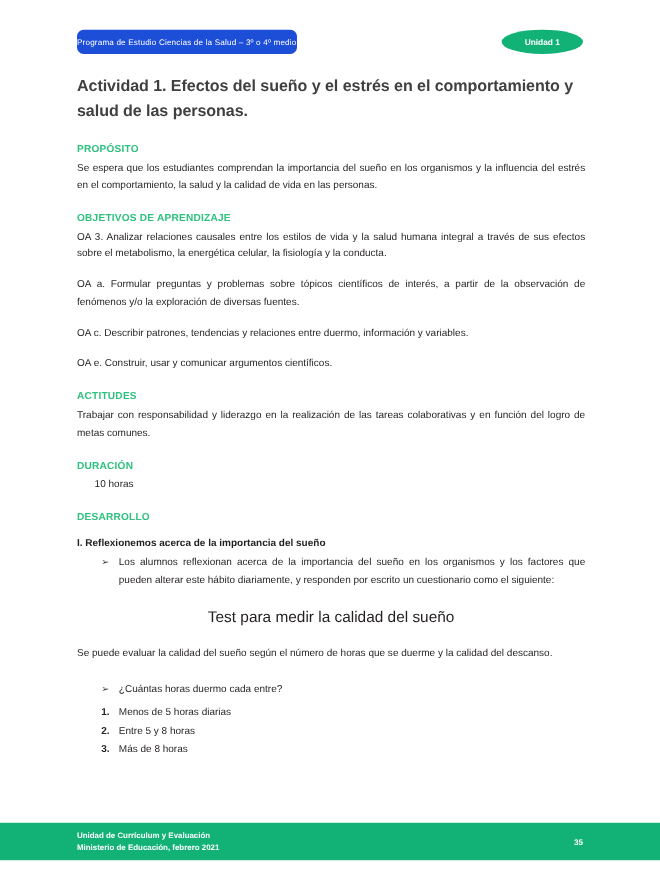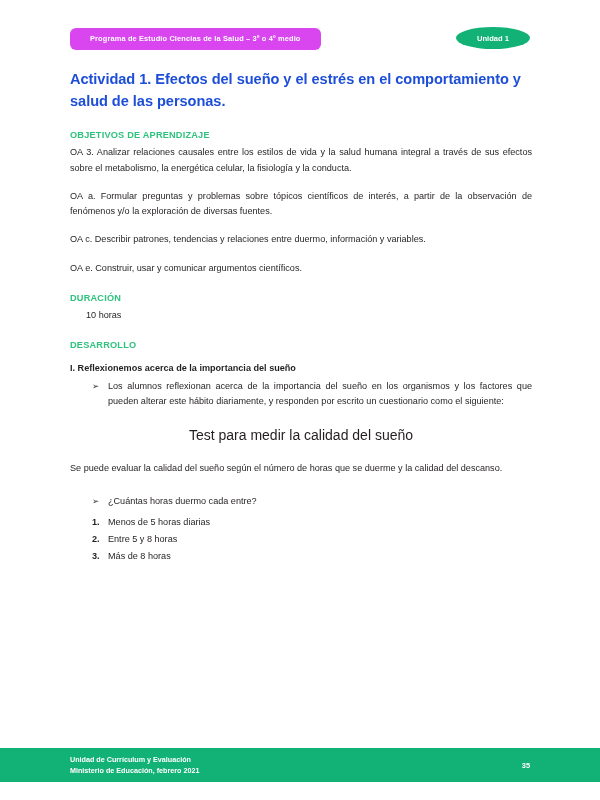--- a/index.html
+++ b/index.html
@@ -29,26 +29,26 @@
     top: 27px;
     left: 70px;
     right: 70px;
     height: 22px;
   }
   .header-badge {
     display: inline-flex;
     align-items: center;
     justify-content: center;
     height: 22px;
-    padding: 0 20px;
-    background: #d946ef;
+    padding: 0 0;
+    background: #1d4ed8;
     color: #ffffff;
     border-radius: 6px;
     font-size: 7.4px;
-    font-weight: bold;
+    font-weight: normal;
     letter-spacing: 0.15px;
     white-space: nowrap;
   }
   .unit-badge {
     position: absolute;
     right: 0;
     top: 0;
     width: 74px;
     height: 22px;
     background: #12b176;
@@ -63,21 +63,21 @@
 
   
   .content {
     position: absolute;
     top: 68px;
     left: 70px;
     width: 462px;
   }
 
   .doc-title {
-    color: #1d4ed8;
+    color: #404040;
     font-size: 14.6px;
     font-weight: bold;
     line-height: 1.52;
     margin: 0 0 18px 0;
     letter-spacing: -0.05px;
   }
 
   .section-heading {
     color: #2ec27e;
     font-size: 9.2px;
@@ -194,29 +194,37 @@
 
   <div class="header">
     <span class="header-badge">Programa de Estudio Ciencias de la Salud – 3º o 4º medio</span>
     <span class="unit-badge">Unidad 1</span>
   </div>
 
   <div class="content">
 
     <h1 class="doc-title">Actividad 1. Efectos del sueño y el estrés en el comportamiento y salud de las personas.</h1>
 
+    <div class="block">
+      <div class="section-heading">PROPÓSITO</div>
+      <p class="para">Se espera que los estudiantes comprendan la importancia del sueño en los organismos y la influencia del estrés en el comportamiento, la salud y la calidad de vida en las personas.</p>
+    </div>
 
     <div class="block">
       <div class="section-heading">OBJETIVOS DE APRENDIZAJE</div>
       <p class="oa-item">OA 3. Analizar relaciones causales entre los estilos de vida y la salud humana integral a través de sus efectos sobre el metabolismo, la energética celular, la fisiología y la conducta.</p>
       <p class="oa-item">OA a. Formular preguntas y problemas sobre tópicos científicos de interés, a partir de la observación de fenómenos y/o la exploración de diversas fuentes.</p>
       <p class="oa-item">OA c. Describir patrones, tendencias y relaciones entre duermo, información y variables.</p>
       <p class="oa-item">OA e. Construir, usar y comunicar argumentos científicos.</p>
     </div>
 
+    <div class="block">
+      <div class="section-heading">ACTITUDES</div>
+      <p class="para">Trabajar con responsabilidad y liderazgo en la realización de las tareas colaborativas y en función del logro de metas comunes.</p>
+    </div>
 
     <div class="block">
       <div class="section-heading">DURACIÓN</div>
       <p class="para nojust">10 horas</p>
     </div>
 
     <div>
       <div class="section-heading" style="margin-bottom:13px;">DESARROLLO</div>
 
       <div class="subheading">I. Reflexionemos acerca de la importancia del sueño</div>

